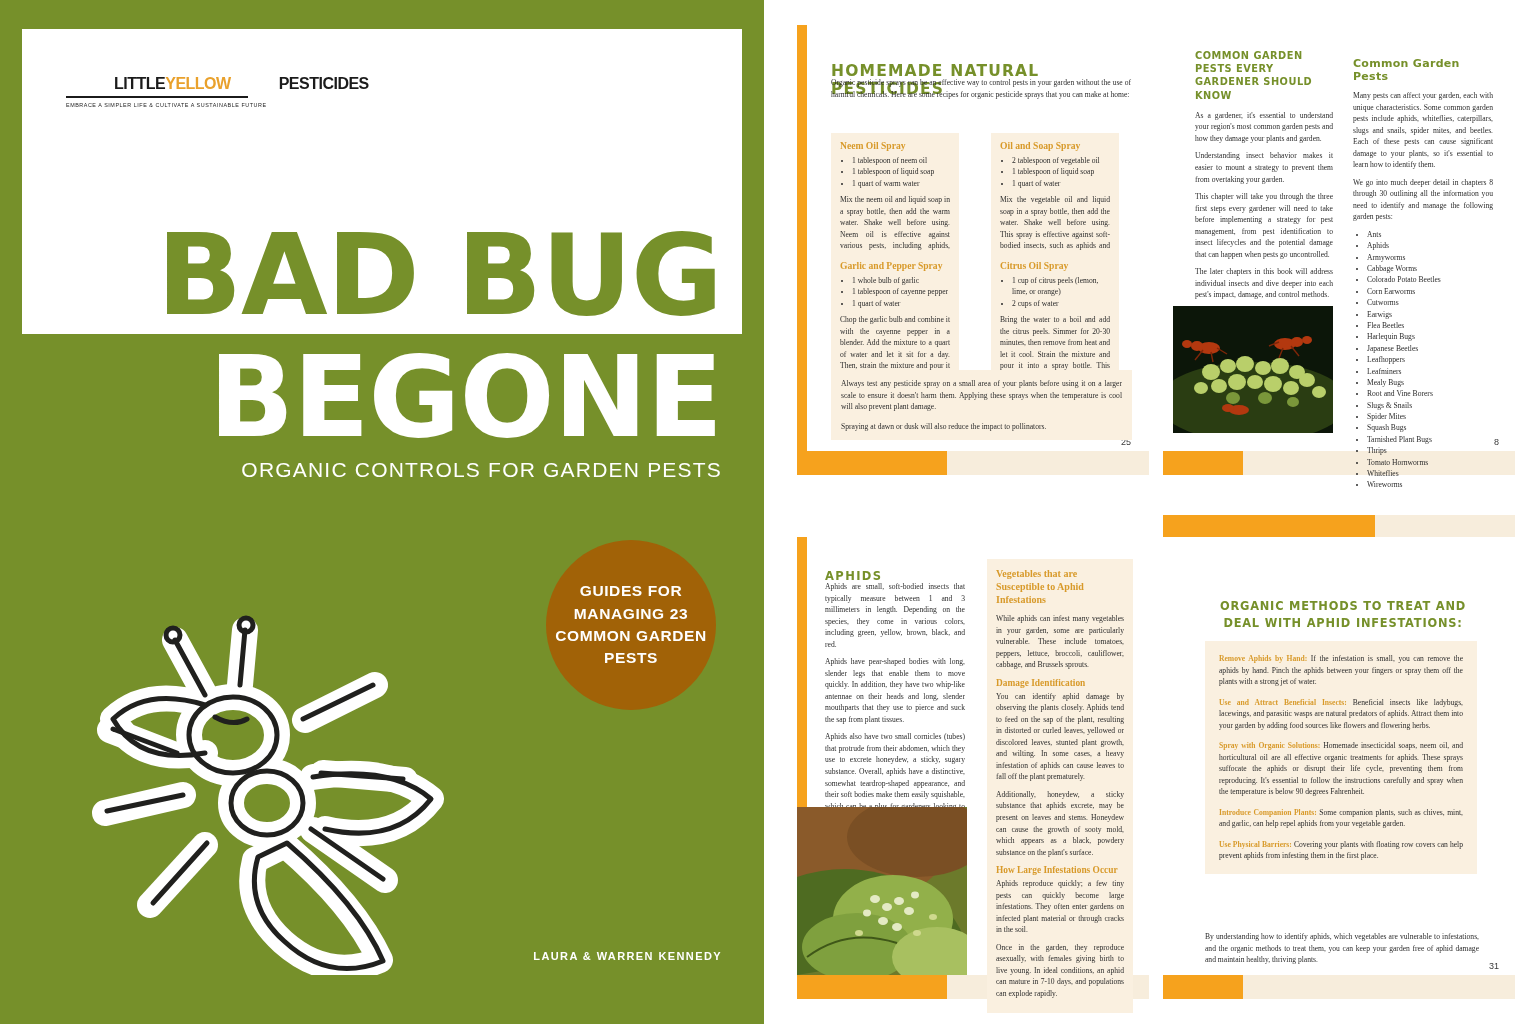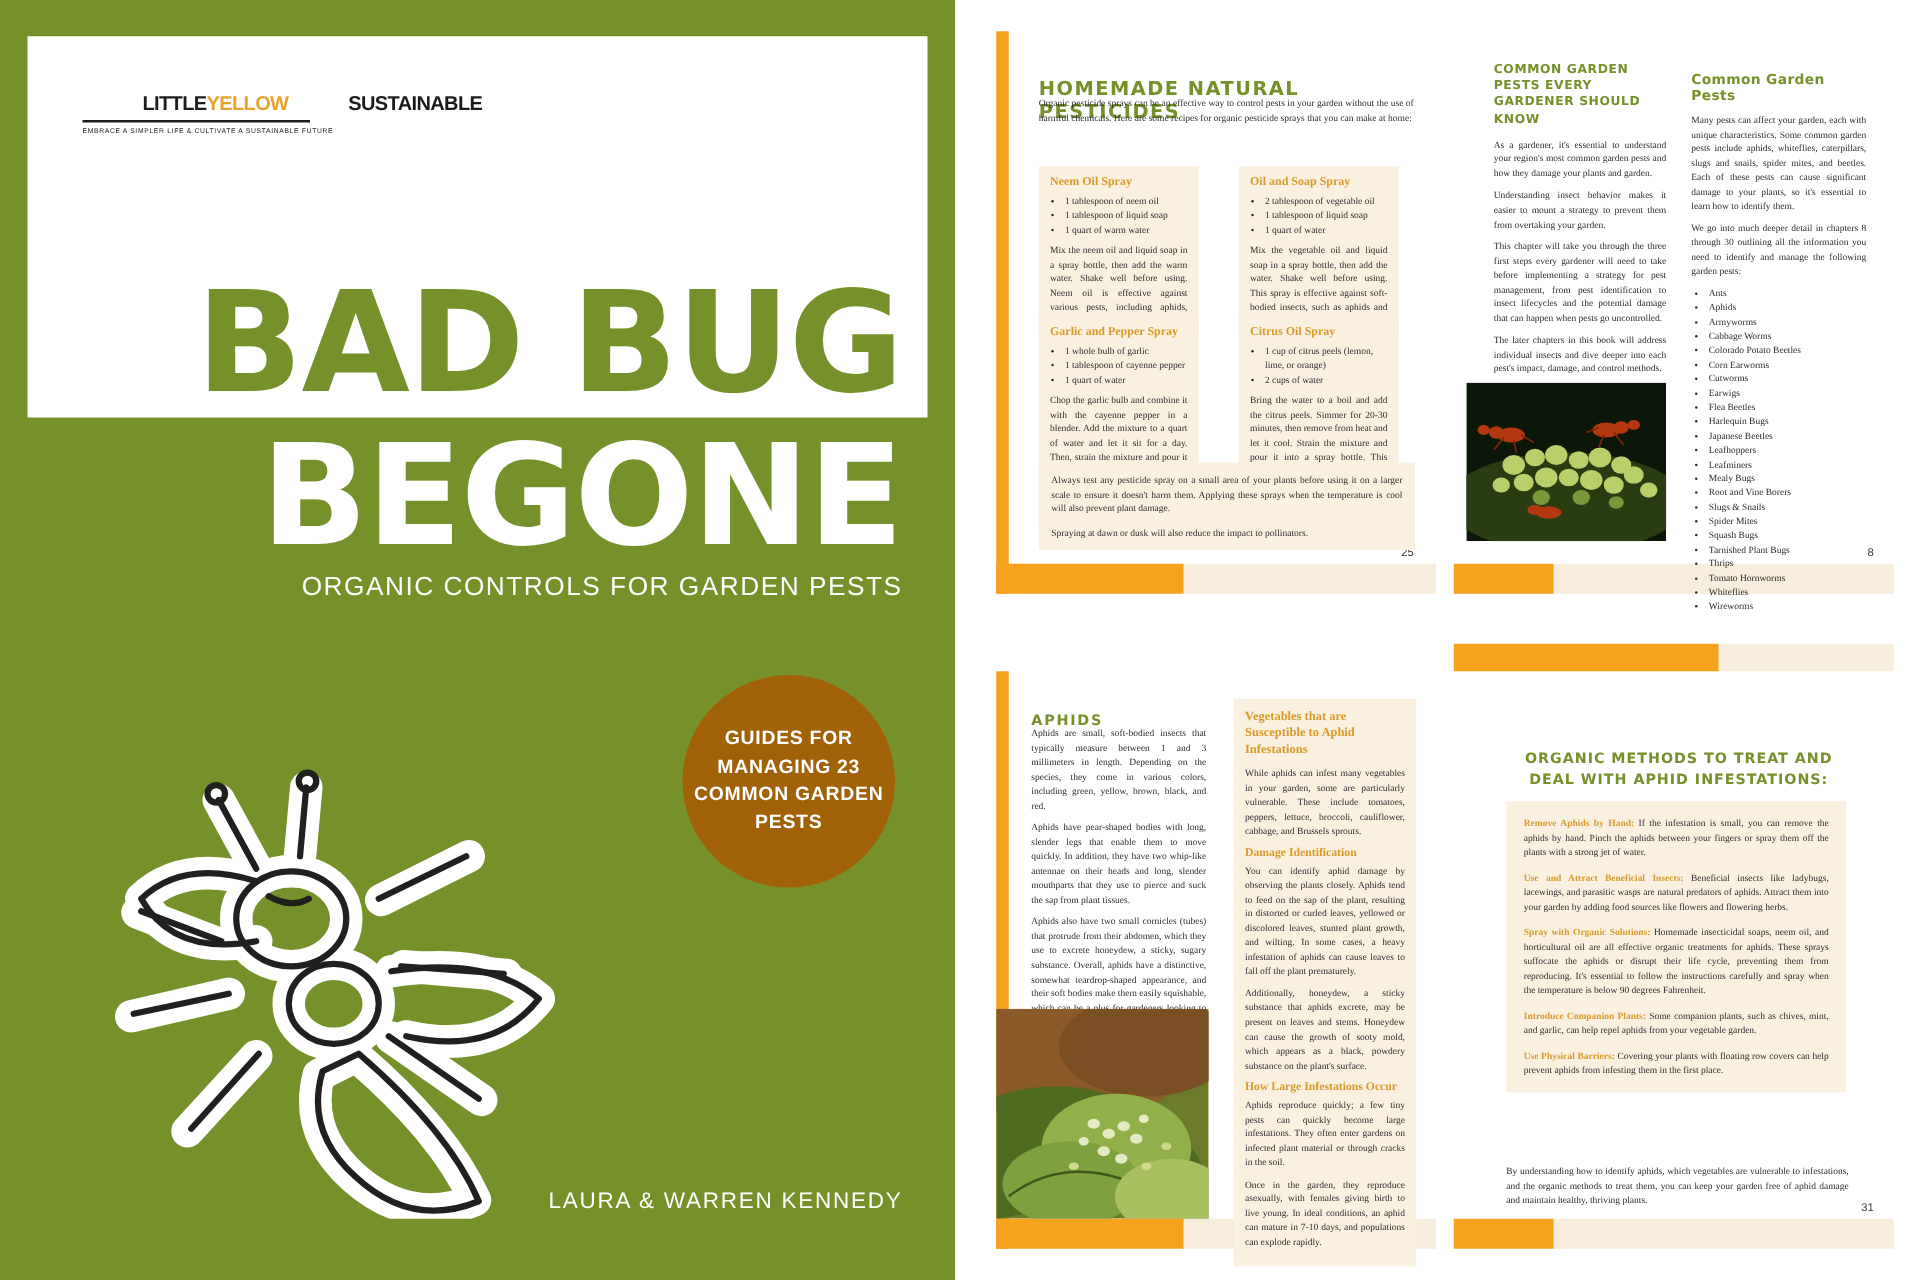--- a/index.html
+++ b/index.html
@@ -20,21 +20,21 @@
       letter-spacing:-1px;color:#76902a;}
   .cover-title2{position:absolute;left:0;top:346px;width:722px;text-align:right;
       font-family:"DejaVu Sans",sans-serif;font-weight:bold;font-size:112px;line-height:0.92;
       letter-spacing:-1px;color:#ffffff;}
   .cover-sub{position:absolute;left:0;top:458px;width:722px;text-align:right;
       font-size:21px;letter-spacing:1.2px;color:#ffffff;font-weight:500;}
   .badge{position:absolute;left:546px;top:540px;width:170px;height:170px;border-radius:50%;
       background:#a16207;color:#ffffff;display:flex;align-items:center;justify-content:center;text-align:center;}
   .badge span{font-size:15.5px;font-weight:bold;line-height:1.45;letter-spacing:0.6px;}
   .authors{position:absolute;left:0;top:950px;width:722px;text-align:right;color:#ffffff;
-      font-size:18px;font-weight:normal;letter-spacing:1.4px;}
+      font-size:11px;font-weight:bold;letter-spacing:1.4px;}
   .bugwrap{position:absolute;left:55px;top:545px;width:420px;height:430px;}
 
   
   .page{position:absolute;background:#ffffff;}
   .pg-accent-left{position:absolute;left:0;top:0;width:10px;height:100%;background:#f6a21d;}
   .pg-bottom{position:absolute;left:0;bottom:0;height:24px;background:#f6a21d;}
   .pg-bottom-cream{position:absolute;bottom:0;height:24px;background:#f7eddc;}
   .pgnum{position:absolute;bottom:28px;font-size:9px;color:#3a3a3a;}
 
   h2.sec{font-family:"DejaVu Sans",sans-serif;font-weight:bold;color:#76902a;letter-spacing:1.2px;}
@@ -81,21 +81,21 @@
 </head>
 <body>
 
 <div class="stage">
 
   <div class="cover">
     <div class="cover-white"></div>
 
     <div class="logo">
       <div class="logo-line">
-        <span class="dark">LITTLE</span><span class="yellow">YELLOW</span><span class="dark">SUSTAINABLE</span>
+        <span class="dark">LITTLE</span><span class="yellow">YELLOW</span><span class="dark">PESTICIDES</span>
       </div>
       <div class="logo-rule"></div>
       <div class="logo-sub">EMBRACE A SIMPLER LIFE &amp; CULTIVATE A SUSTAINABLE FUTURE</div>
     </div>
 
     <div class="cover-title1">BAD BUG</div>
     <div class="cover-title2">BEGONE</div>
     <div class="cover-sub">ORGANIC CONTROLS FOR GARDEN PESTS</div>
 
     <div class="badge">

